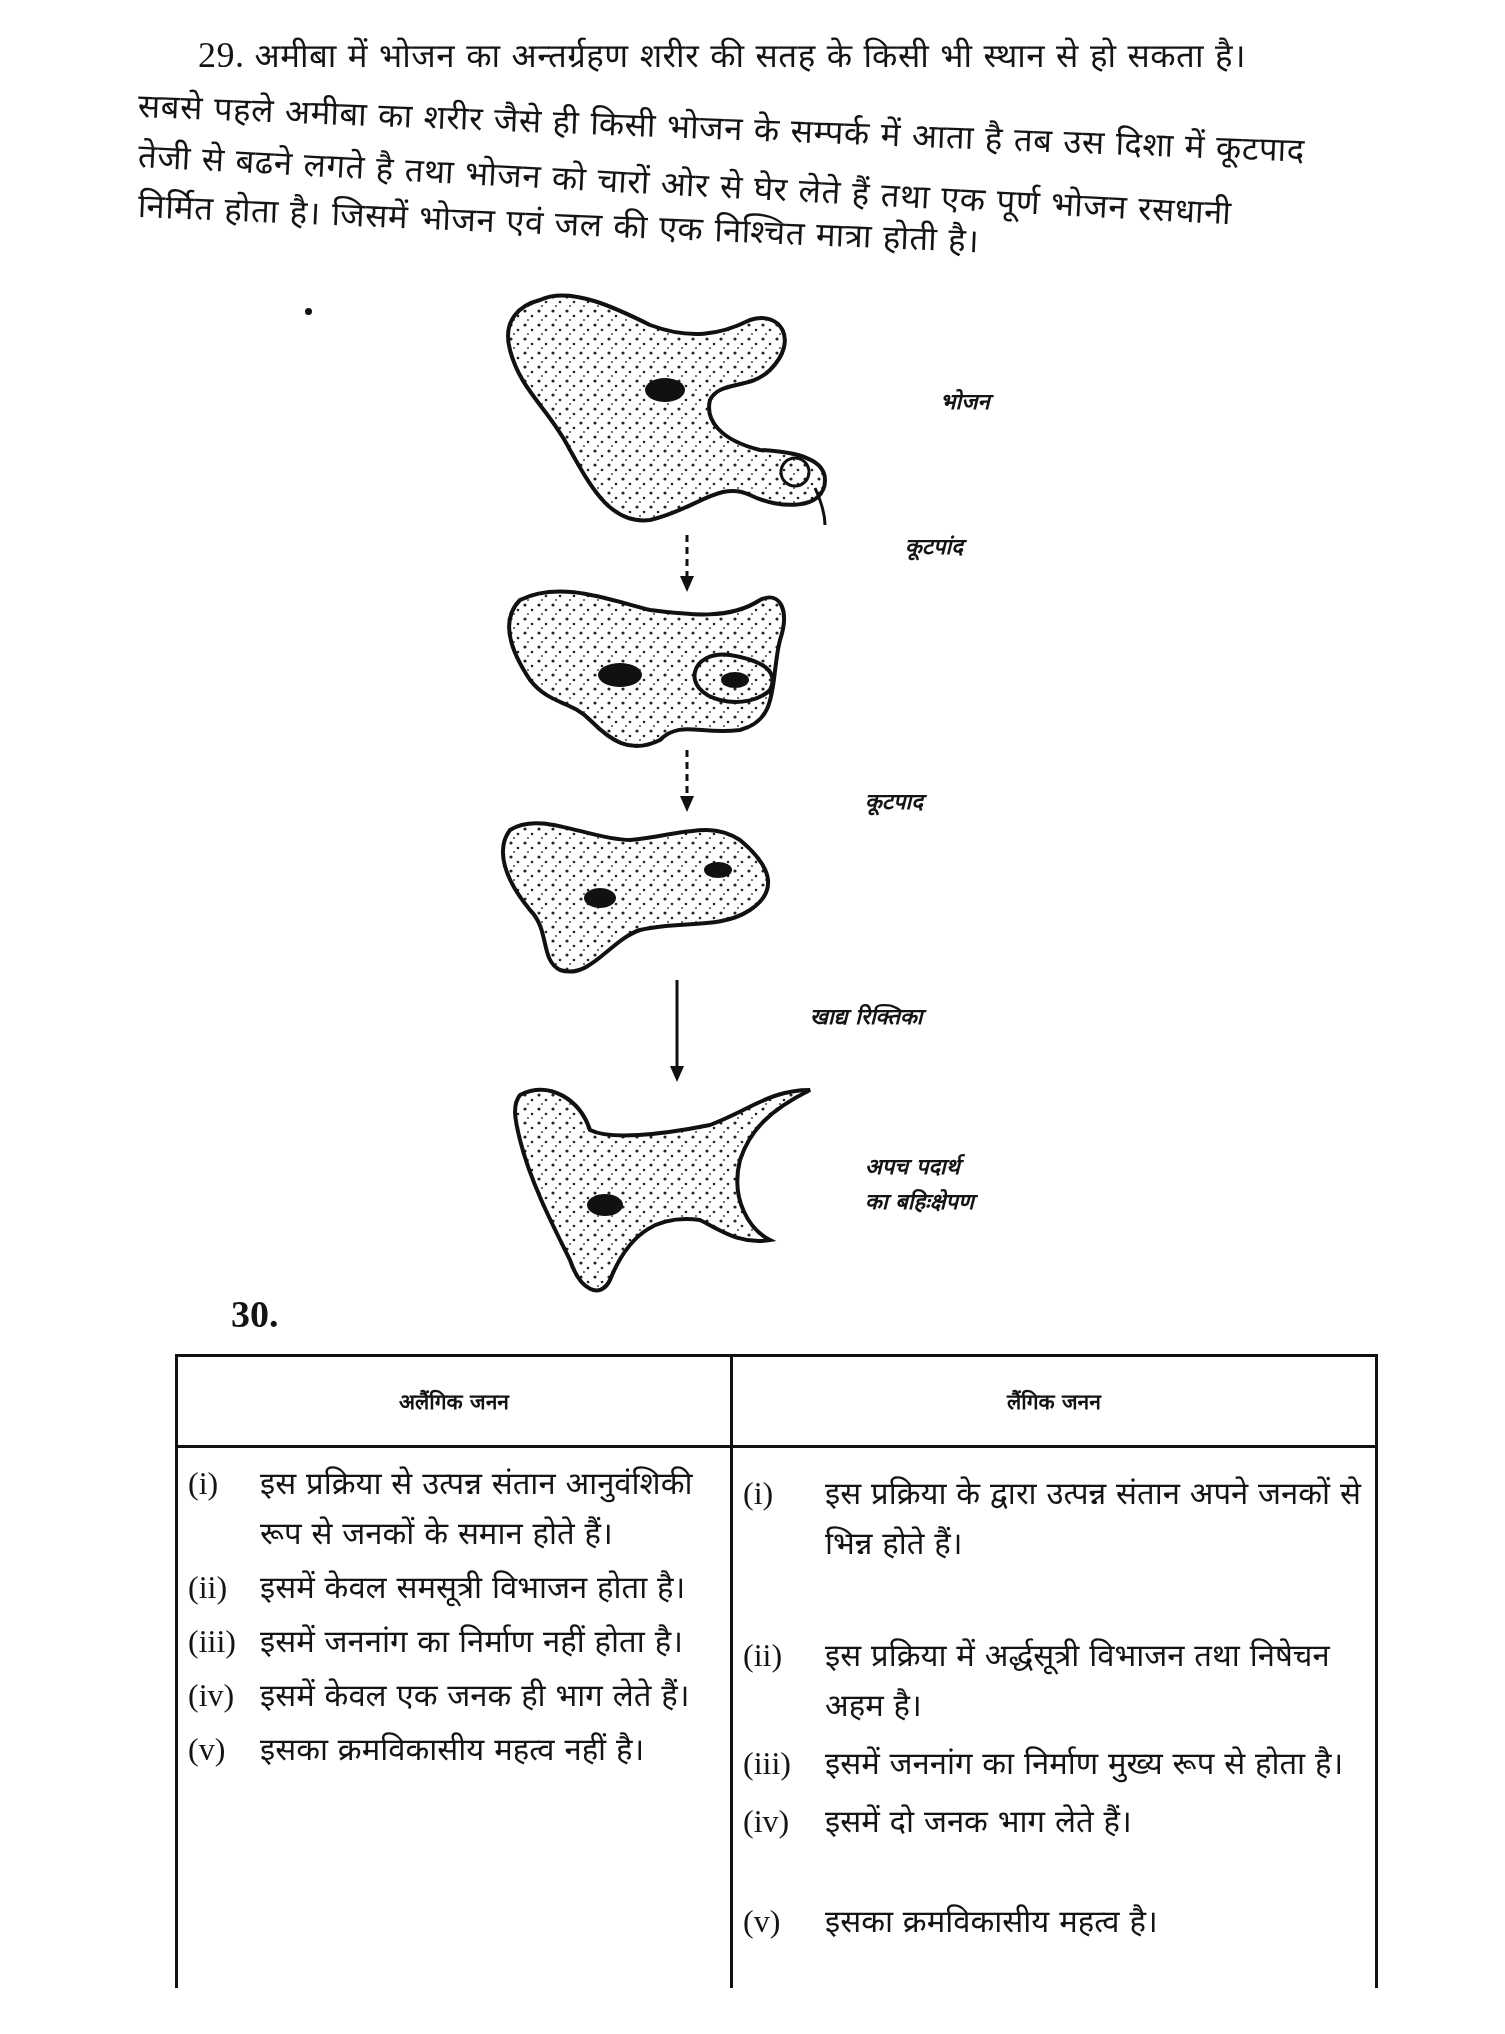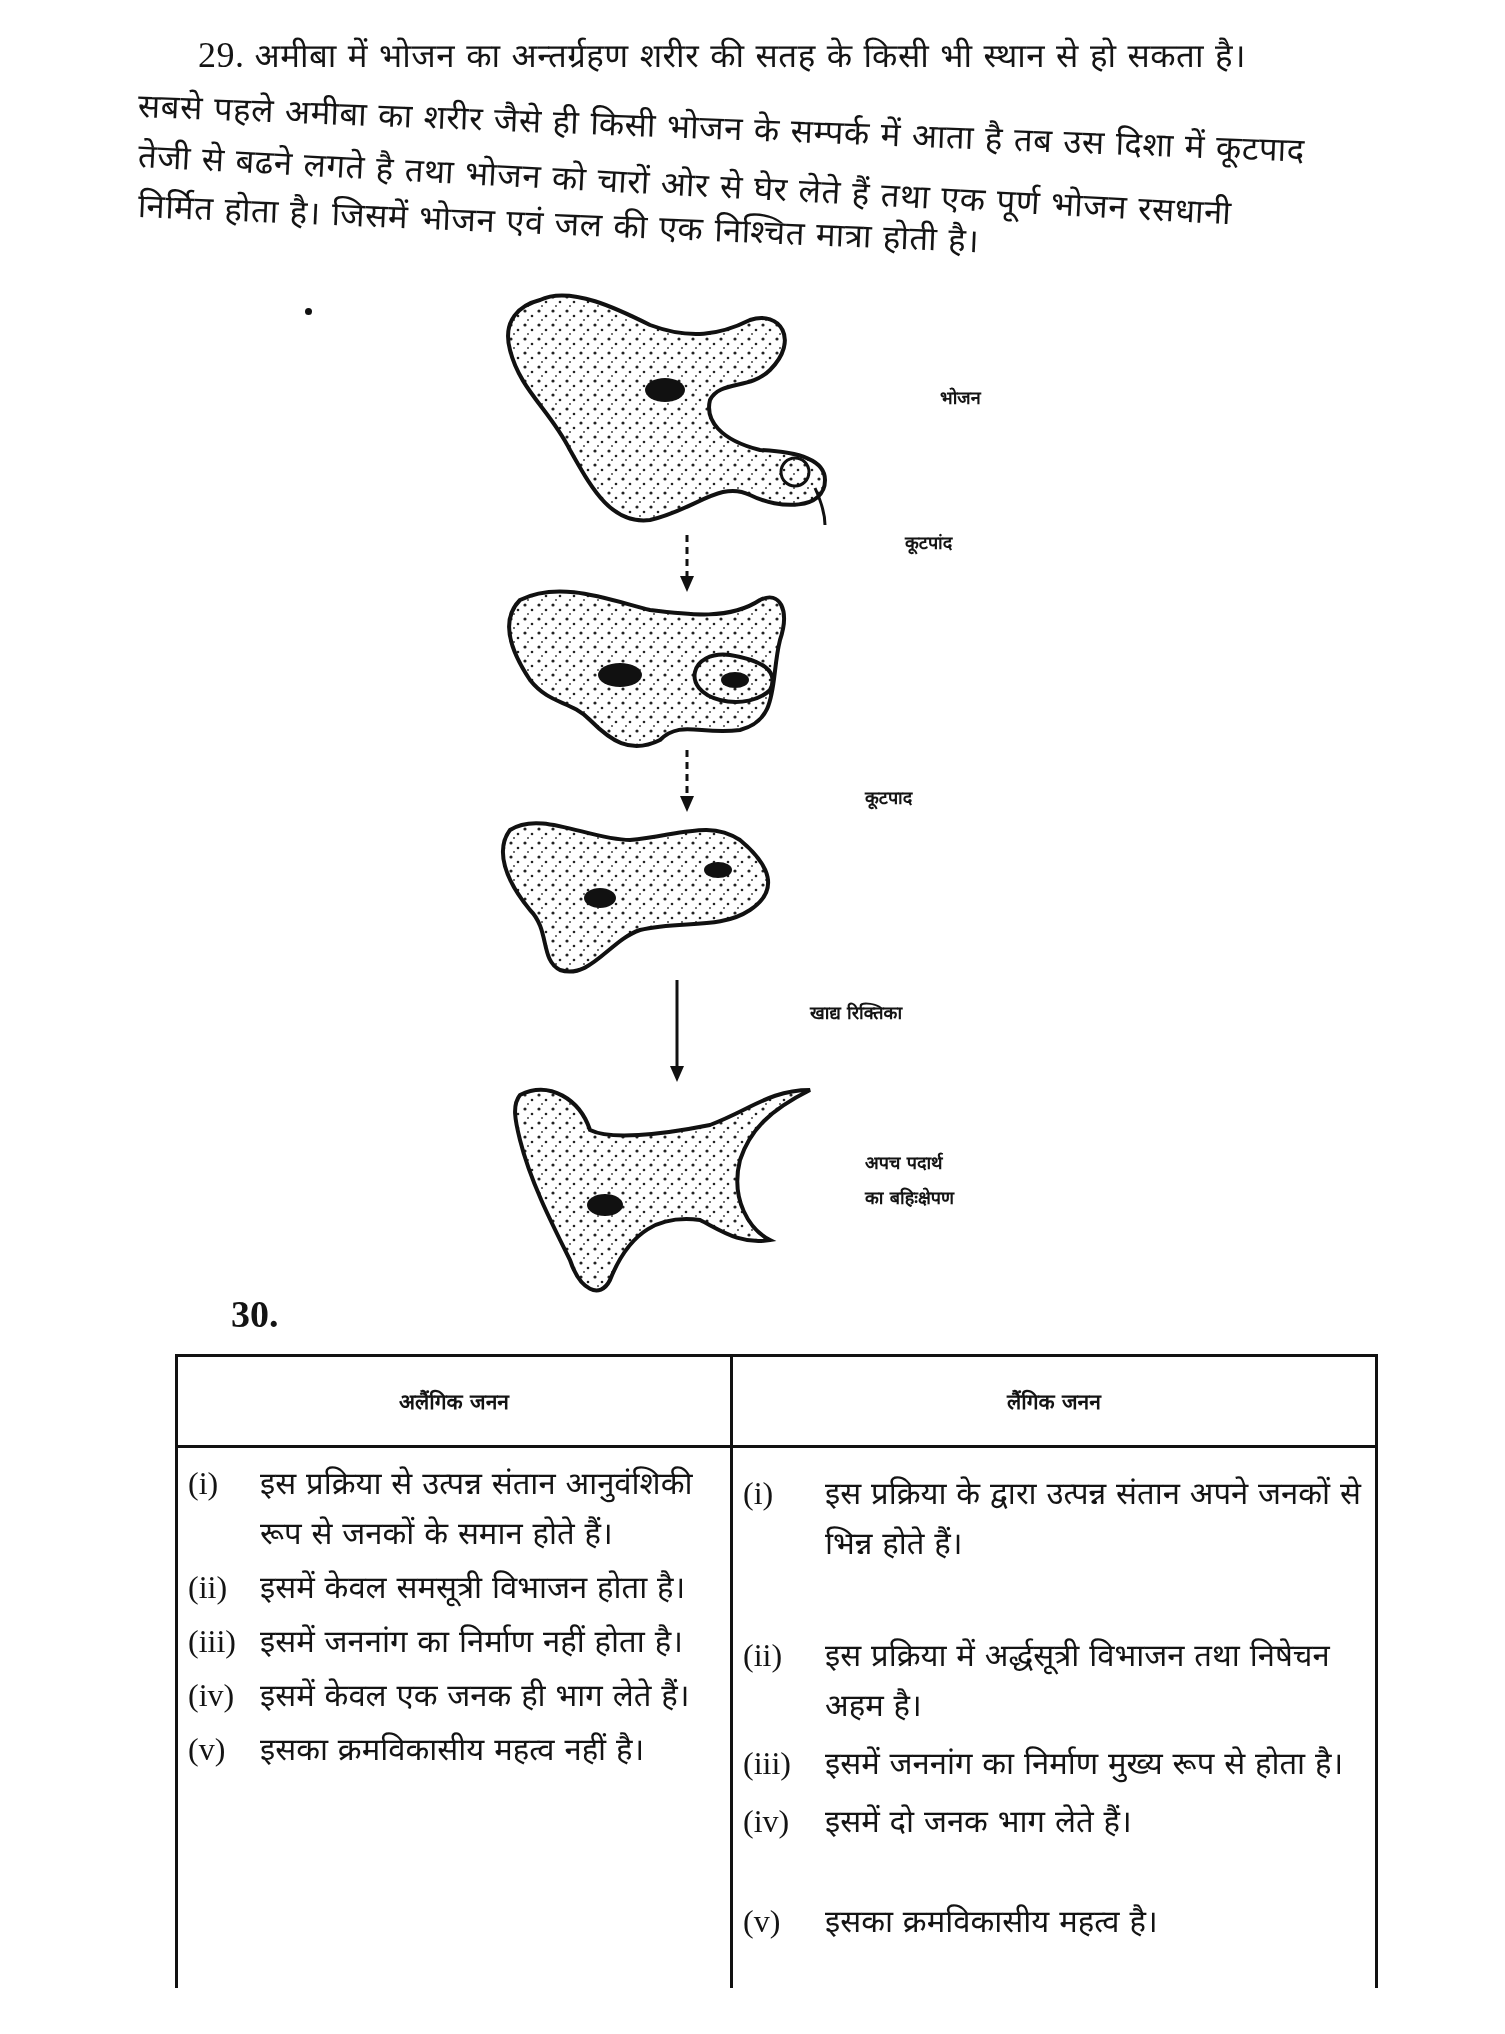--- a/index.html
+++ b/index.html
@@ -14,21 +14,21 @@
   }
   .q29 .num { font-family:"Liberation Serif", serif; font-size:36px; margin-left:60px; margin-right:10px; }
   .q29 p { margin:0; white-space:nowrap; }
   .q29 p.tilt1 { transform:rotate(2.2deg); transform-origin:left center; }
   .q29 p.tilt2 { transform:rotate(3deg); transform-origin:left center; }
   .q29 p.tilt3 { transform:rotate(2.4deg); transform-origin:left center; }
 
   .diagram { position:absolute; left:480px; top:280px; width:520px; height:1040px; }
   .diagram svg { position:absolute; left:0; top:0; }
   .dlabel {
-    position:absolute; font-size:18px; font-weight:bold; white-space:nowrap;
+    position:absolute; font-size:22px; font-weight:bold; white-space:nowrap;font-style:italic;
   }
 
   .q30num {
     position:absolute; left:183px; top:1292px; font-family:"Liberation Serif", serif;
     font-weight:bold; font-size:38px;margin-left:48px;
   }
 
   table.cmp {
     position:absolute; left:175px; top:1354px; width:1200px;
     border-collapse:collapse; table-layout:fixed;

